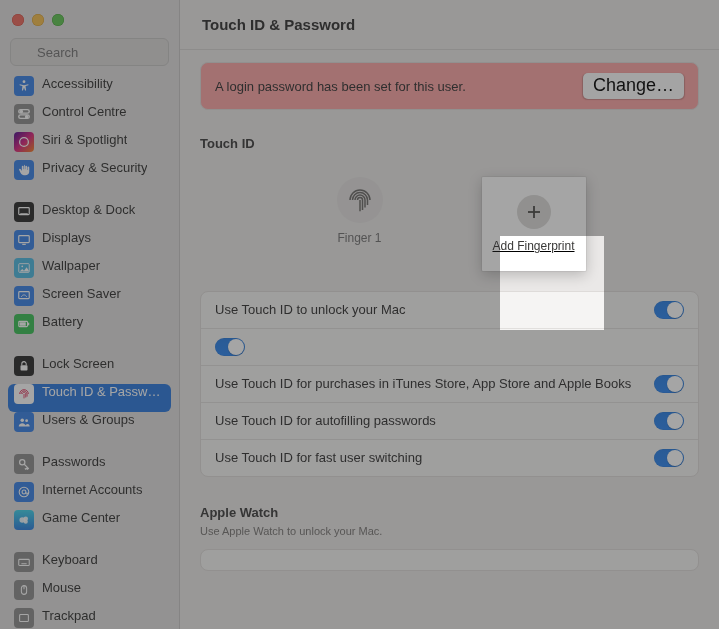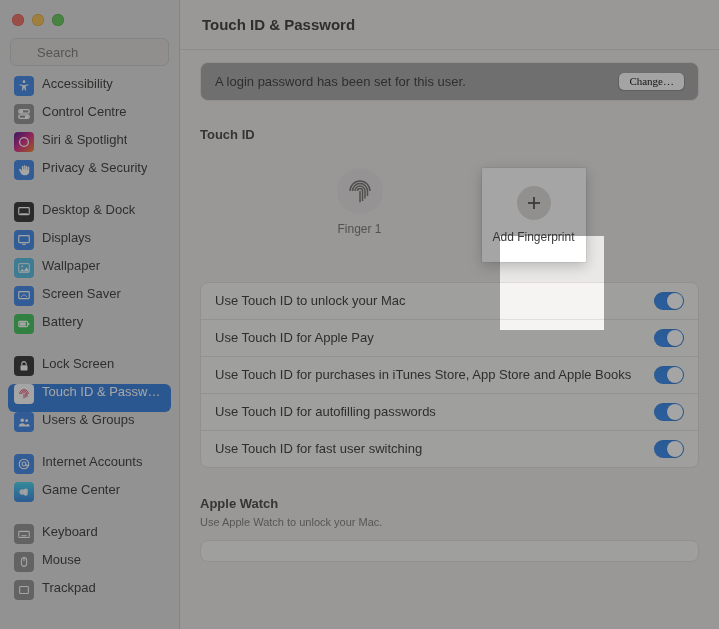--- a/index.html
+++ b/index.html
@@ -126,37 +126,36 @@
     font-size: 13px; font-weight: 600; color: #3e3e3e;
     margin: 6px 0 4px 0;
   }
   .section-sub {
     font-size: 11px; color: #7a7876;
     line-height: 1.35;
     margin-bottom: 10px;
   }
 
   .card {
-    background: #a3a3a3;
+    background: #fca5a5;
     border: 1px solid #dedbd9;
     border-radius: 8px;
     padding: 10px 14px;
     display: flex; align-items: center; justify-content: space-between;
     gap: 12px;
   }
   .card .card-text { font-size: 13px; color: #333; }
   .btn {
     background: #fdfdfd;
     border: none;
     border-radius: 5px;
     padding: 2px 10px 3px;
-    font-size: 11px;
+    font-size: 18px;
     box-shadow: 0 0.5px 1px 0.5px rgba(0,0,0,0.18);
     cursor: default;
-    font-family: Liberation Serif, serif;
   }
 
   
   .finger-row {
     display: flex; justify-content: center; gap: 76px;
     padding: 22px 0 20px 0;
     position: relative;
   }
   .finger-slot {
     width: 92px;
@@ -167,21 +166,21 @@
     background: #e3e1e0;
     display:flex; align-items:center; justify-content:center;
   }
   .finger-slot .caption { font-size: 12px; color: #737373; text-align:right; }
   .finger-highlight {
     background: #fff;
     padding: 18px 10px 18px 10px;
     width: 104px;
     border-radius: 1px;
     box-shadow: 0 0 0 1px rgba(0,0,0,0.05), 0 4px 14px rgba(0,0,0,0.22);
-    display:flex; flex-direction:column; align-items:center; gap:10px;
+    display:flex; flex-direction:column; align-items:center; gap:10px;text-decoration:underline;
   }
   .plus-btn {
     width: 34px; height: 34px; border-radius: 50%;
     background: #dcdbd9;
     display:flex; align-items:center; justify-content:center;
     font-size: 20px; color:#4a4a49;
   }
   .finger-highlight .caption { font-size:12px; color:#3b3a39; }
 
   
@@ -363,20 +362,29 @@
                 <circle cx="6" cy="6" r="2"></circle>
                 <circle cx="11" cy="6.5" r="1.6"></circle>
                 <path d="M2 13c0-2 1.8-3.5 4-3.5s4 1.5 4 3.5zM9.5 13c0-1.5 1.2-2.8 2.8-2.8 1.3 0 2.2 1 2.2 2.8z"></path>
               </svg>
             </div>
             <span class="lbl">Users &amp; Groups</span>
           </div>
         </div>
         <div class="side-group">
           <div class="side-item">
+            <div class="side-icon ic-passwords">
+              <svg viewBox="0 0 16 16" fill="#fff">
+                <circle cx="6" cy="6" r="3" fill="none" stroke="#fff" stroke-width="1.4"></circle>
+                <path d="M8 8l5 5-1 1-1-1-1 1-1-1" fill="none" stroke="#fff" stroke-width="1.4"></path>
+              </svg>
+            </div>
+            <span class="lbl">Passwords</span>
+          </div>
+          <div class="side-item">
             <div class="side-icon ic-internet">
               <svg viewBox="0 0 16 16" fill="none" stroke="#fff" stroke-width="1.2">
                 <circle cx="8" cy="8" r="5.5"></circle>
                 <circle cx="8" cy="8" r="2.2"></circle>
                 <path d="M10.2 8v1c0 .8.5 1.3 1.2 1.3.9 0 1.6-.9 1.6-2.3"></path>
               </svg>
             </div>
             <span class="lbl">Internet Accounts</span>
           </div>
           <div class="side-item">
@@ -460,21 +468,20 @@
       </div>
 
       <div class="toggle-list" id="toggle-list">
           <div class="toggle-row">
             <div class="lbl">Use Touch ID to unlock your Mac</div>
             <div class="switch">
               <div class="knob"></div>
             </div>
           </div>
           <div class="toggle-row">
-            <div class="lbl">Use Touch ID for Apple Pay</div>
             <div class="switch">
               <div class="knob"></div>
             </div>
           </div>
           <div class="toggle-row">
             <div class="lbl">Use Touch ID for purchases in iTunes Store, App Store and Apple Books</div>
             <div class="switch">
               <div class="knob"></div>
             </div>
           </div>

